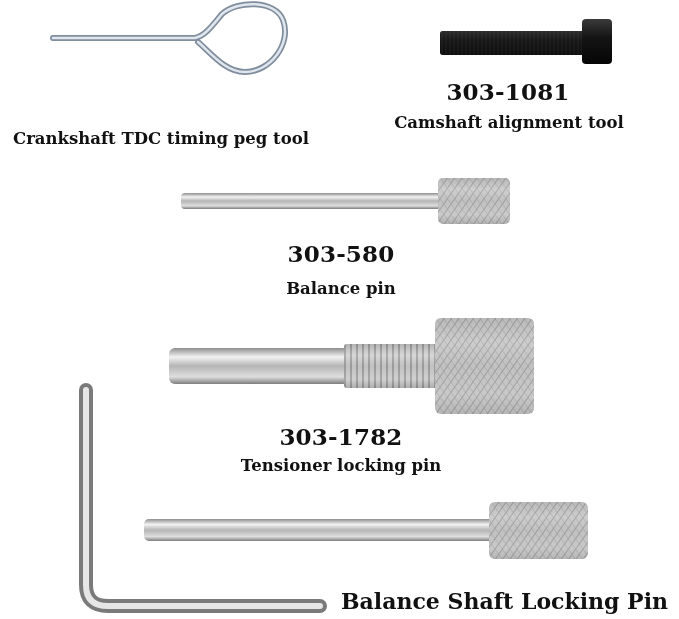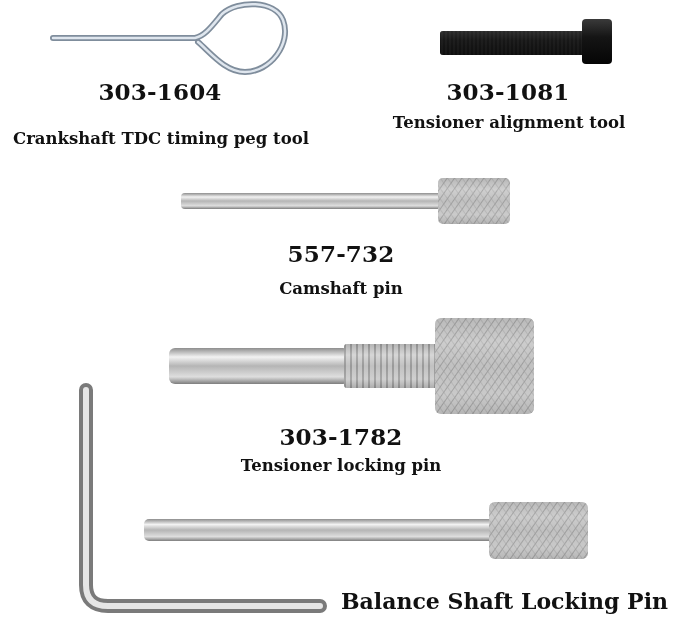--- a/index.html
+++ b/index.html
@@ -86,26 +86,25 @@
     </g>
 
     <g>
       <rect x="144" y="519" width="352" height="22" rx="5" fill="url(#rodV)"></rect>
       <rect x="489" y="502" width="99" height="57" rx="6" fill="url(#knurl)"></rect>
       <rect x="489" y="502" width="99" height="57" rx="6" fill="url(#knurl2)"></rect>
       <rect x="489" y="502" width="99" height="57" rx="6" fill="url(#rodV)" opacity="0.2"></rect>
     </g>
   </svg>
 
-  <div class="lbl code" style="left:60px; top:78px; width:200px;">303-1604</div>
   <div class="lbl desc" style="left:0px; top:113px; width:322px;margin-top:16px;">Crankshaft TDC timing peg tool</div>
 
   <div class="lbl code" style="left:408px; top:78px; width:200px;">303-1081</div>
-  <div class="lbl desc" style="left:375px; top:113px; width:268px;">Tensioner alignment tool</div>
+  <div class="lbl desc" style="left:375px; top:113px; width:268px;">Camshaft alignment tool</div>
 
-  <div class="lbl code" style="left:241px; top:240px; width:200px;">557-732</div>
-  <div class="lbl desc" style="left:241px; top:279px; width:200px;">Camshaft pin</div>
+  <div class="lbl code" style="left:241px; top:240px; width:200px;">303-580</div>
+  <div class="lbl desc" style="left:241px; top:279px; width:200px;">Balance pin</div>
 
   <div class="lbl code" style="left:241px; top:423px; width:200px;">303-1782</div>
   <div class="lbl big" style="left:341px; top:588px;">Balance Shaft Locking Pin</div>
 
   <div class="lbl desc" style="left:210px; top:456px; width:262px;">Tensioner locking pin</div>
 </div>
 
 </body></html>

